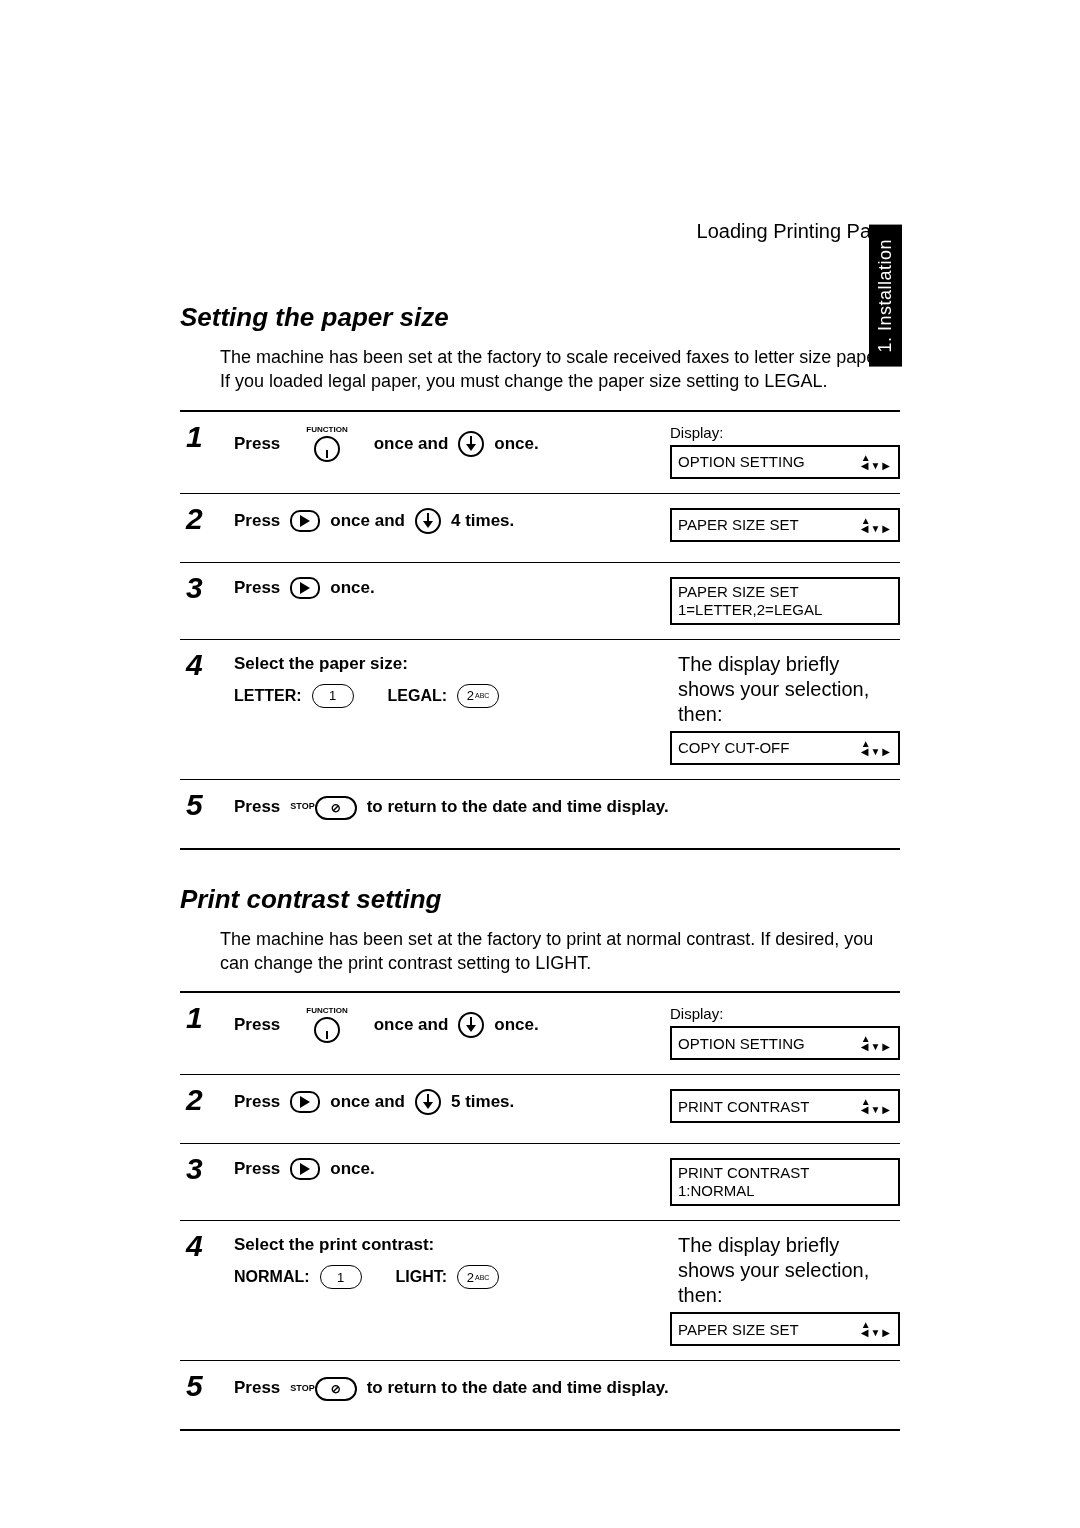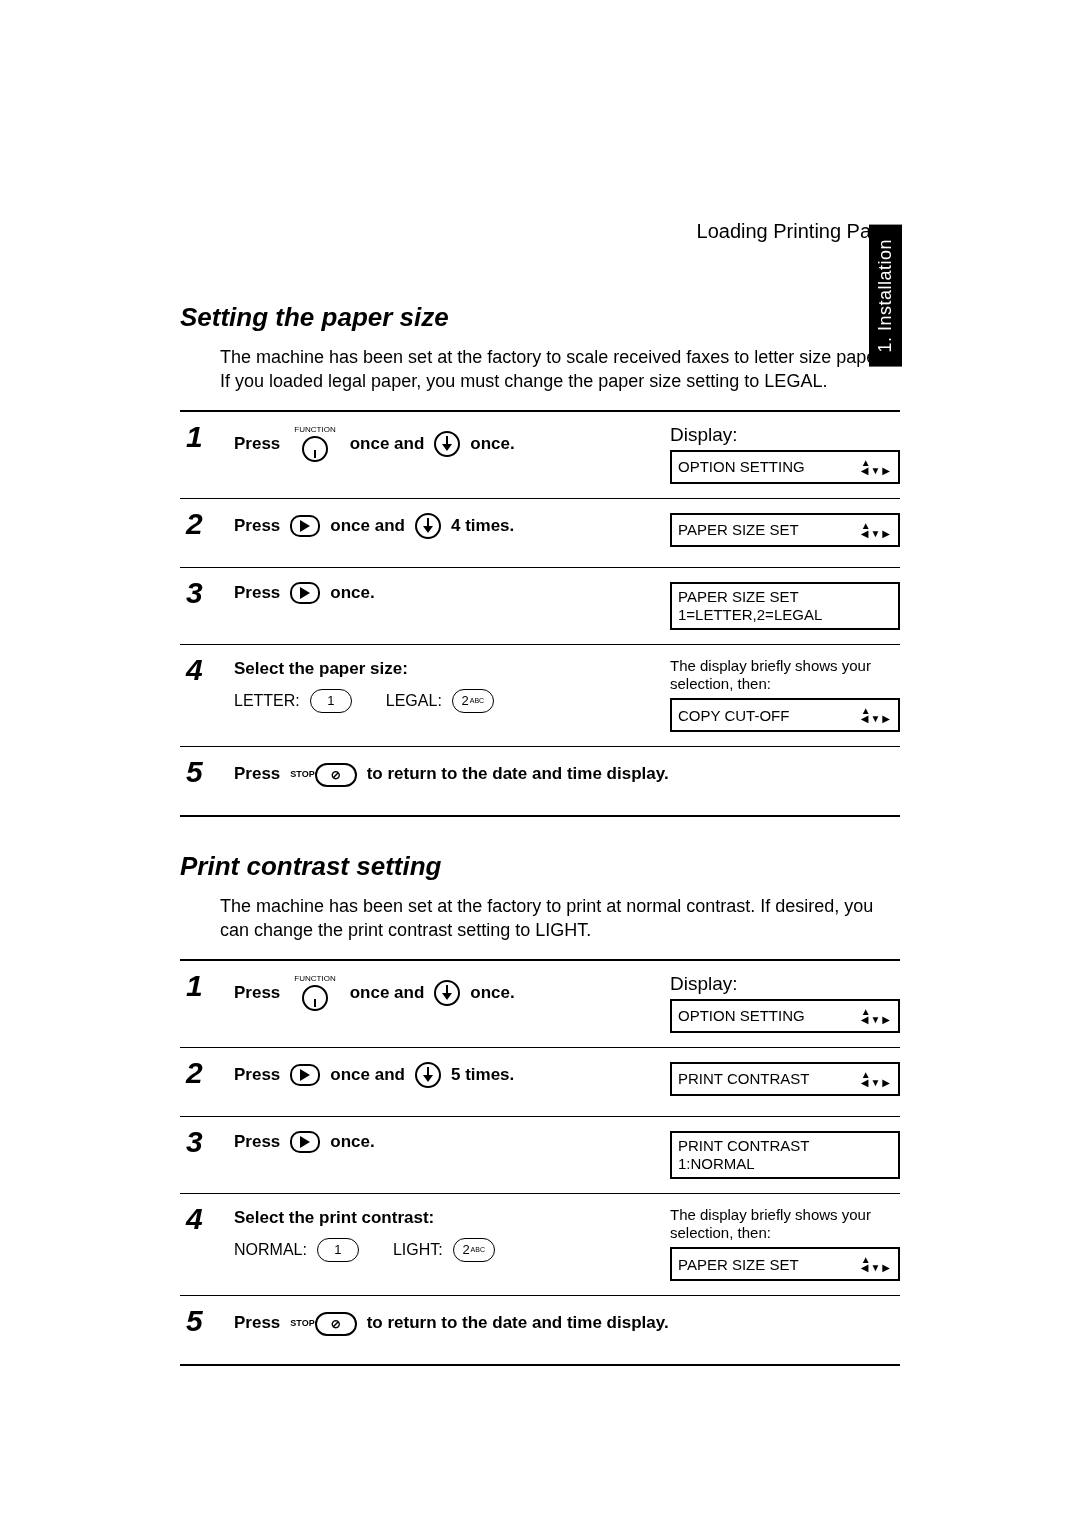--- a/index.html
+++ b/index.html
@@ -88,21 +88,21 @@
     flex-wrap: wrap;
     gap: 6px;
   }
   .step-right {
     width: 230px;
     font-size: 15px;
     font-weight: normal;
     padding-top: 2px;
   }
   .step-right .lbl {
-    font-size: 19px;
+    font-size: 15px;
     margin-bottom: 4px;
   }
   .lcd {
     border: 2px solid #000;
     padding: 4px 6px;
     font-size: 15px;
     display: flex;
     align-items: center;
     justify-content: space-between;
     min-height: 22px;
@@ -121,34 +121,35 @@
     display: inline-flex;
     flex-direction: column;
     font-size: 10px;
     line-height: 8px;
     margin-left: 4px;
   }
   .scroll-arrows .row2 {
     letter-spacing: 2px;
   }
   .note {
-    font-size: 15px;
+    font-size: 20px;
     line-height: 1.25;
     margin-bottom: 4px;
+    margin-left: 8px;
   }
 
   
   .key-func {
     display: inline-flex;
     flex-direction: column;
     align-items: center;
     font-size: 8px;
-    font-weight: normal;
+    font-weight: bold;
     line-height: 1;
-    margin: 0 8px;
+    margin: 0 20px;
   }
   .key-func .circ {
     width: 22px;
     height: 22px;
     border: 2px solid #000;
     border-radius: 50%;
     position: relative;
     margin-top: 2px;
   }
   .key-func .circ::after {
@@ -246,21 +247,21 @@
     font-weight: normal;
     padding: 0 6px;
     margin: 0 4px;
     vertical-align: middle;
   }
   .key-num sub{
     font-size:7px;
     margin-left:1px;
   }
   .opt-label {
-    font-weight: normal;
+    font-weight: bold;
     font-size: 16px;
   }
   .page-num {
     text-align: right;
     font-weight: bold;
     font-size: 20px;
     margin-top: 22px;
   }
 </style>
 </head>

